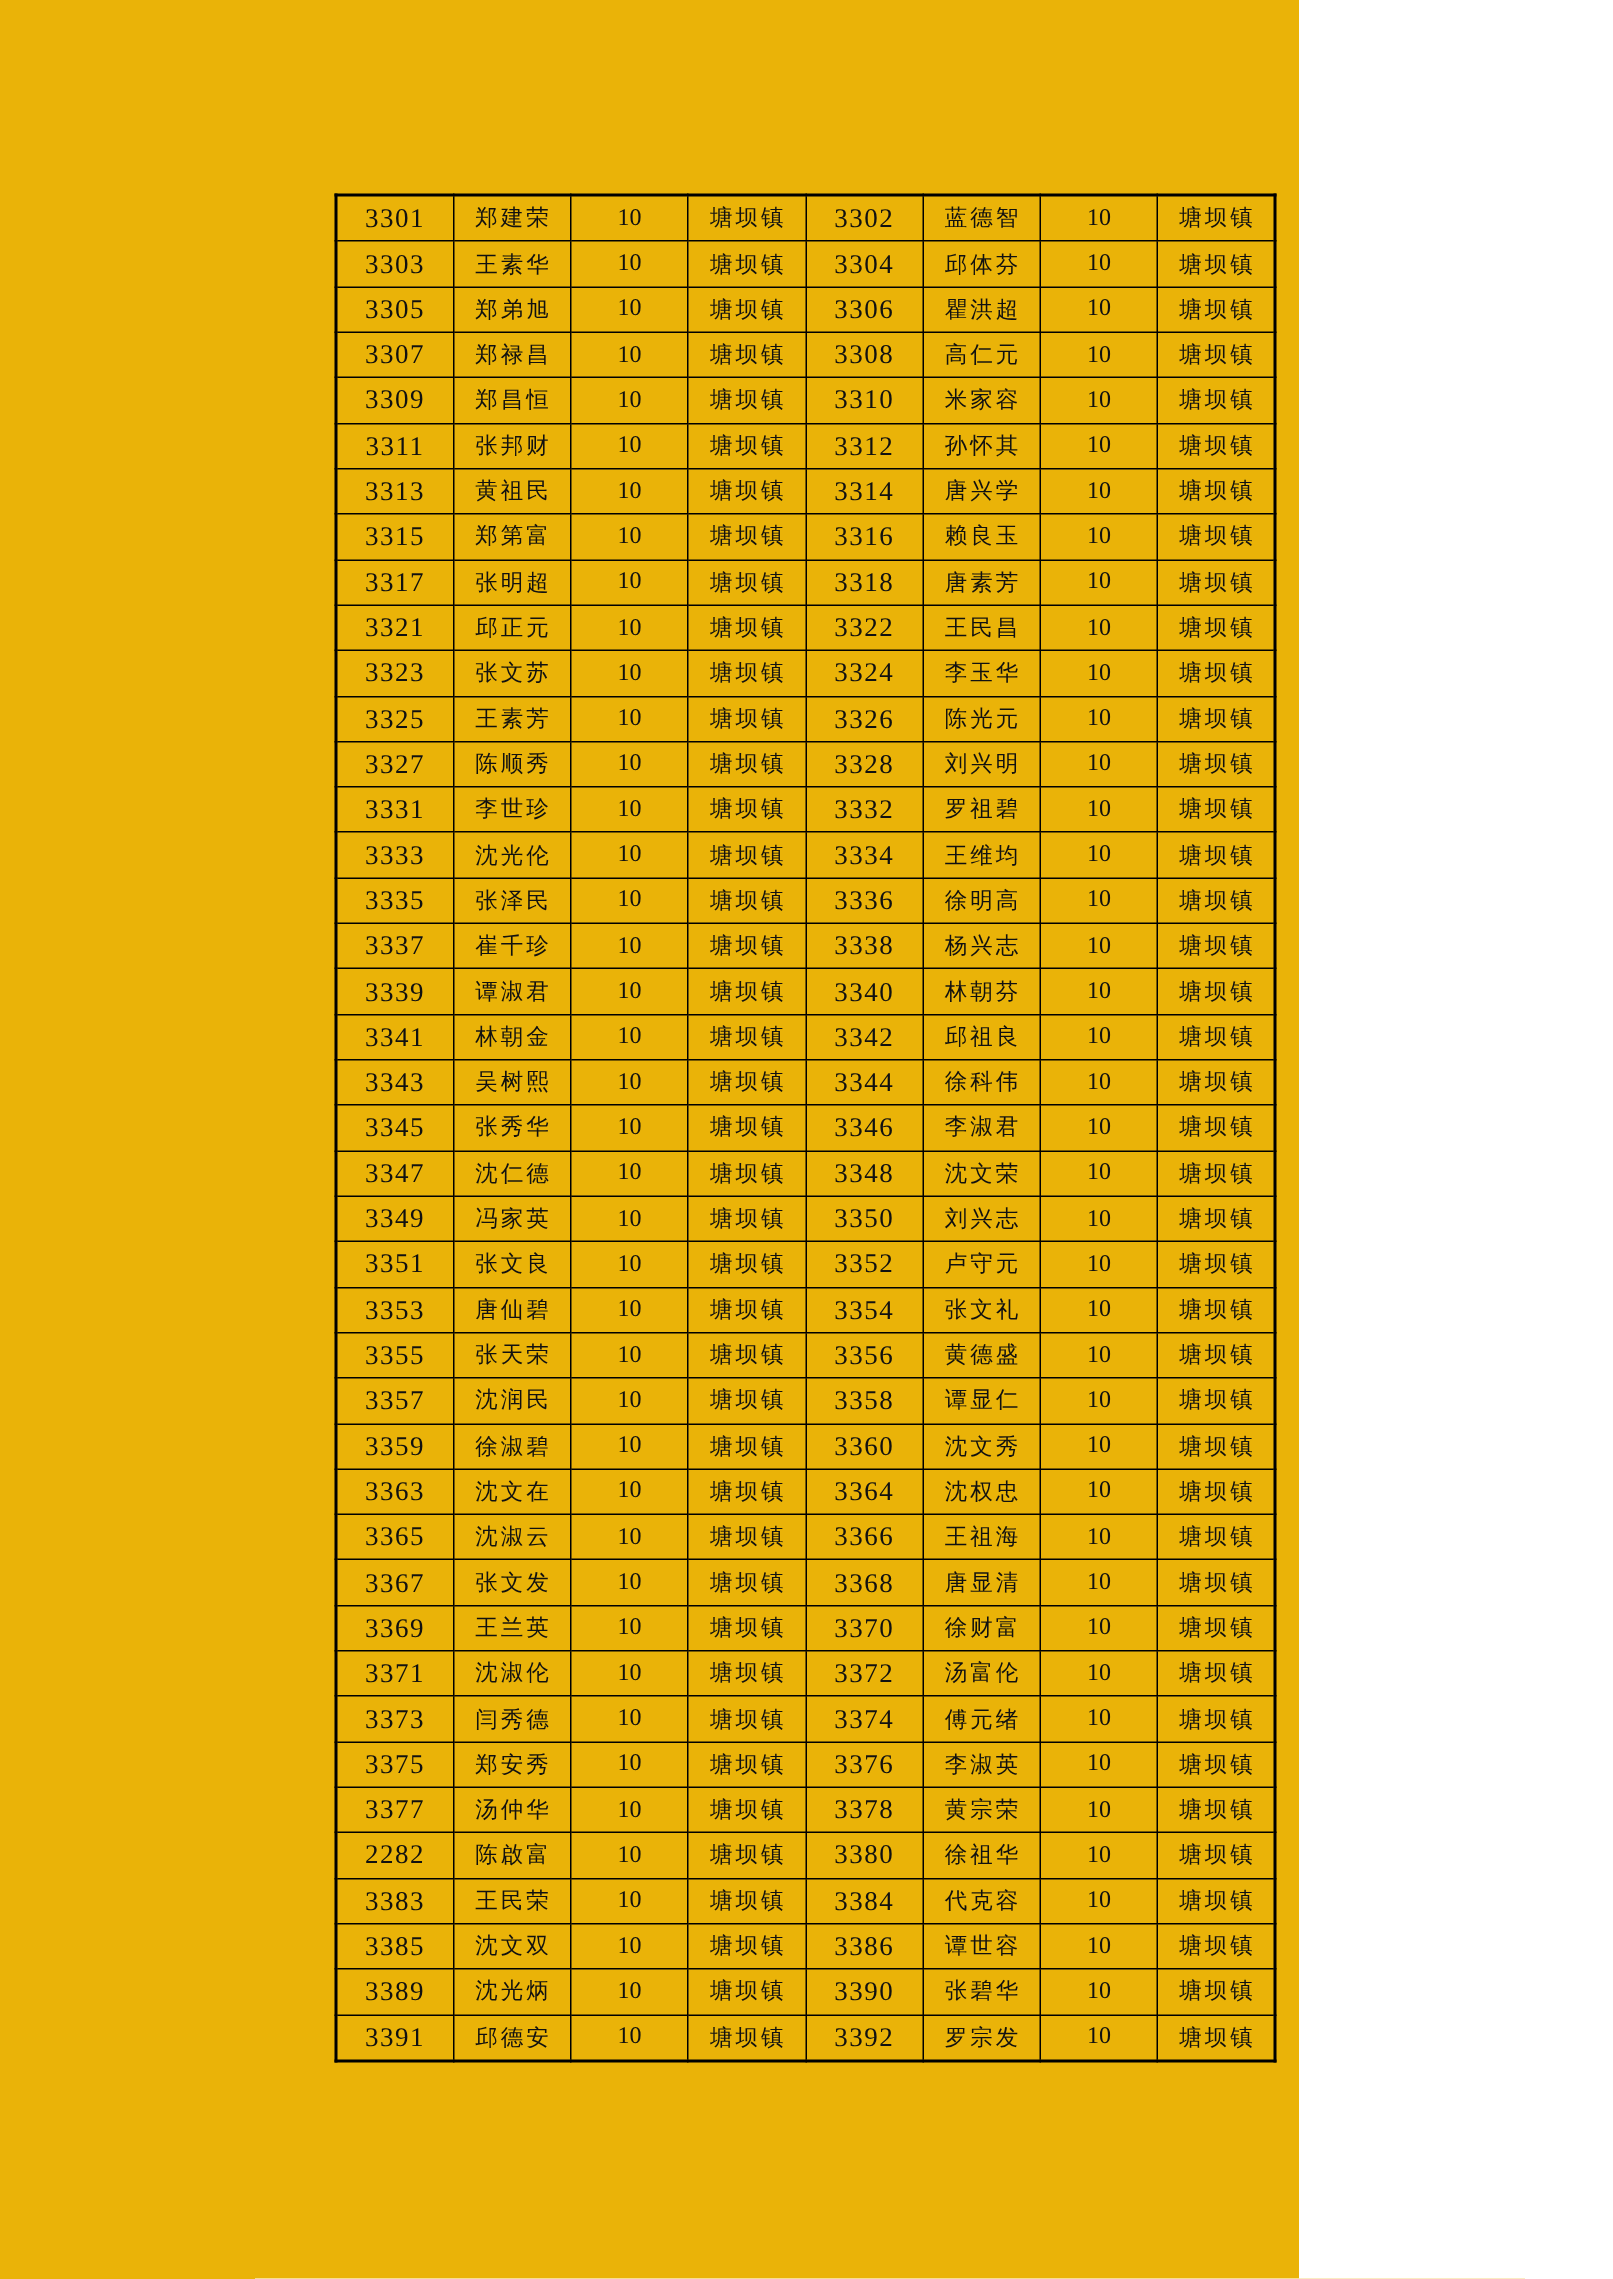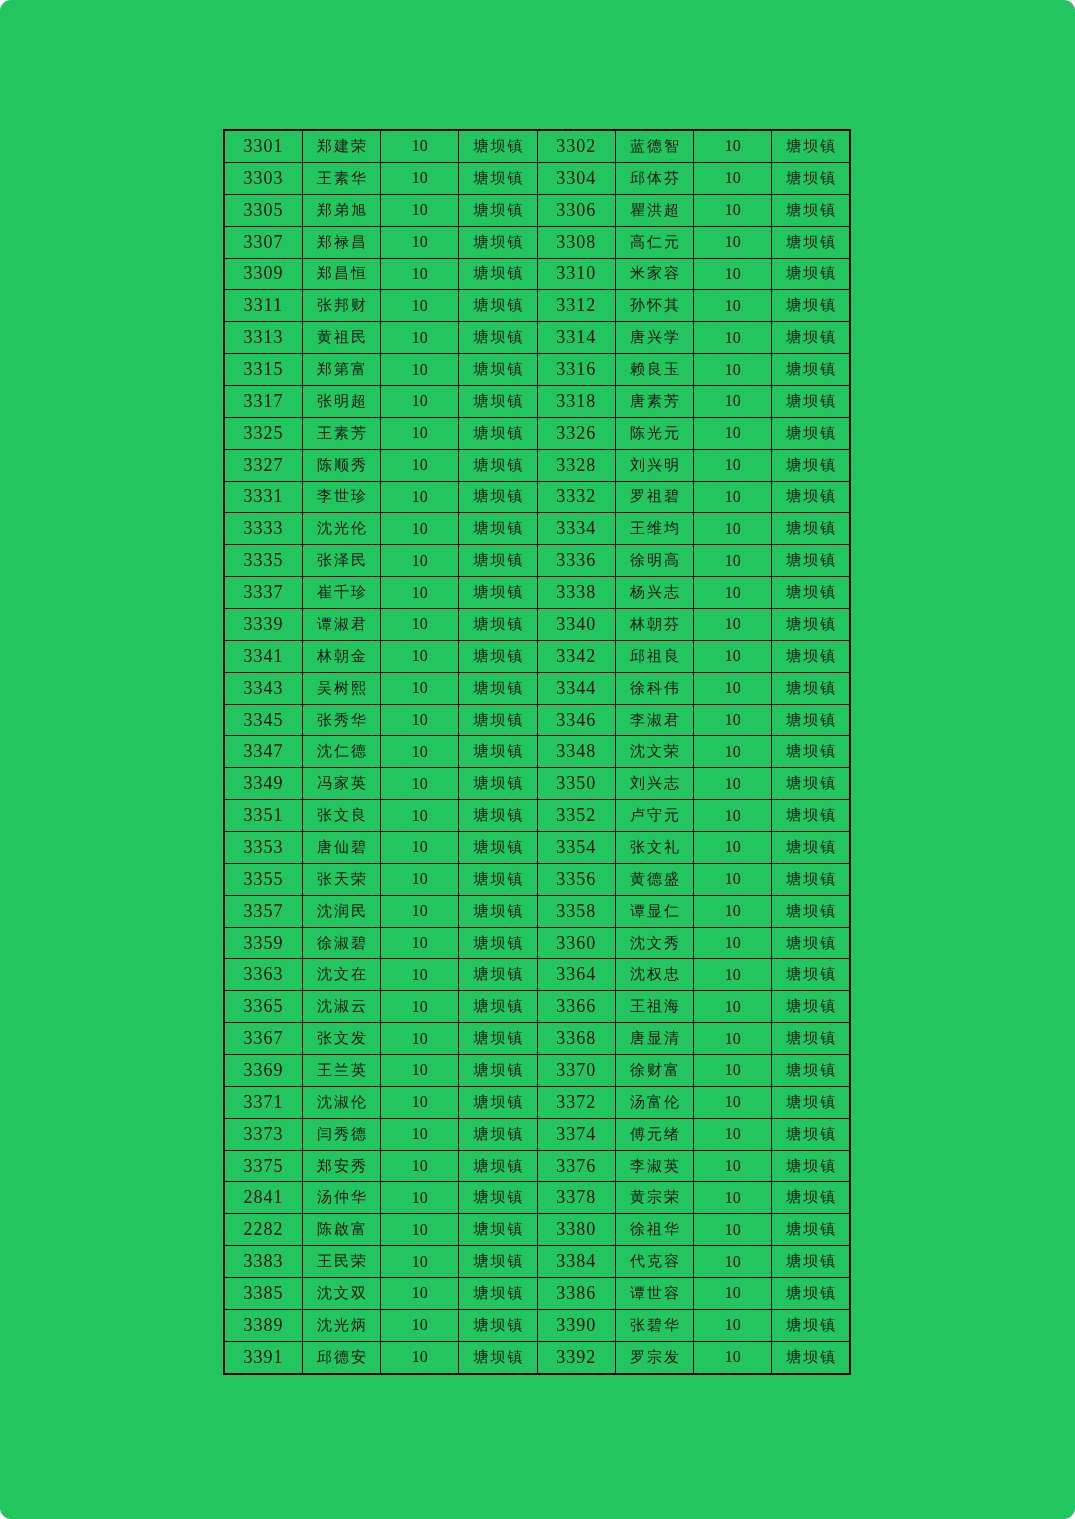--- a/index.html
+++ b/index.html
@@ -2,25 +2,24 @@
 <html><head>
 <meta charset="utf-8">
 <style>
   html, body {
     margin: 0;
     padding: 0;
     background: #ffffff;
   }
   .page {
     position: relative;
-    width: 1075px;
+    width: 866px;
     height: 1519px;
-    background: #22c55e;
+    background: #eab308;
     overflow: hidden;
-    border-radius: 11px;
   }
   table.records {
     position: absolute;
     left: 223px;
     top: 129px;
     width: 628px;
     height: 1246px;
     border-collapse: collapse;
     table-layout: fixed;
     border: 2px solid #000000;
@@ -141,20 +140,40 @@
           <td class="c-number">3317</td>
           <td class="c-name">张明超</td>
           <td class="c-amount">10</td>
           <td class="c-town">塘坝镇</td>
           <td class="c-number">3318</td>
           <td class="c-name">唐素芳</td>
           <td class="c-amount">10</td>
           <td class="c-town">塘坝镇</td>
         </tr>
         <tr>
+          <td class="c-number">3321</td>
+          <td class="c-name">邱正元</td>
+          <td class="c-amount">10</td>
+          <td class="c-town">塘坝镇</td>
+          <td class="c-number">3322</td>
+          <td class="c-name">王民昌</td>
+          <td class="c-amount">10</td>
+          <td class="c-town">塘坝镇</td>
+        </tr>
+        <tr>
+          <td class="c-number">3323</td>
+          <td class="c-name">张文苏</td>
+          <td class="c-amount">10</td>
+          <td class="c-town">塘坝镇</td>
+          <td class="c-number">3324</td>
+          <td class="c-name">李玉华</td>
+          <td class="c-amount">10</td>
+          <td class="c-town">塘坝镇</td>
+        </tr>
+        <tr>
           <td class="c-number">3325</td>
           <td class="c-name">王素芳</td>
           <td class="c-amount">10</td>
           <td class="c-town">塘坝镇</td>
           <td class="c-number">3326</td>
           <td class="c-name">陈光元</td>
           <td class="c-amount">10</td>
           <td class="c-town">塘坝镇</td>
         </tr>
         <tr>
@@ -381,21 +400,21 @@
           <td class="c-number">3375</td>
           <td class="c-name">郑安秀</td>
           <td class="c-amount">10</td>
           <td class="c-town">塘坝镇</td>
           <td class="c-number">3376</td>
           <td class="c-name">李淑英</td>
           <td class="c-amount">10</td>
           <td class="c-town">塘坝镇</td>
         </tr>
         <tr>
-          <td class="c-number">2841</td>
+          <td class="c-number">3377</td>
           <td class="c-name">汤仲华</td>
           <td class="c-amount">10</td>
           <td class="c-town">塘坝镇</td>
           <td class="c-number">3378</td>
           <td class="c-name">黄宗荣</td>
           <td class="c-amount">10</td>
           <td class="c-town">塘坝镇</td>
         </tr>
         <tr>
           <td class="c-number">2282</td>

